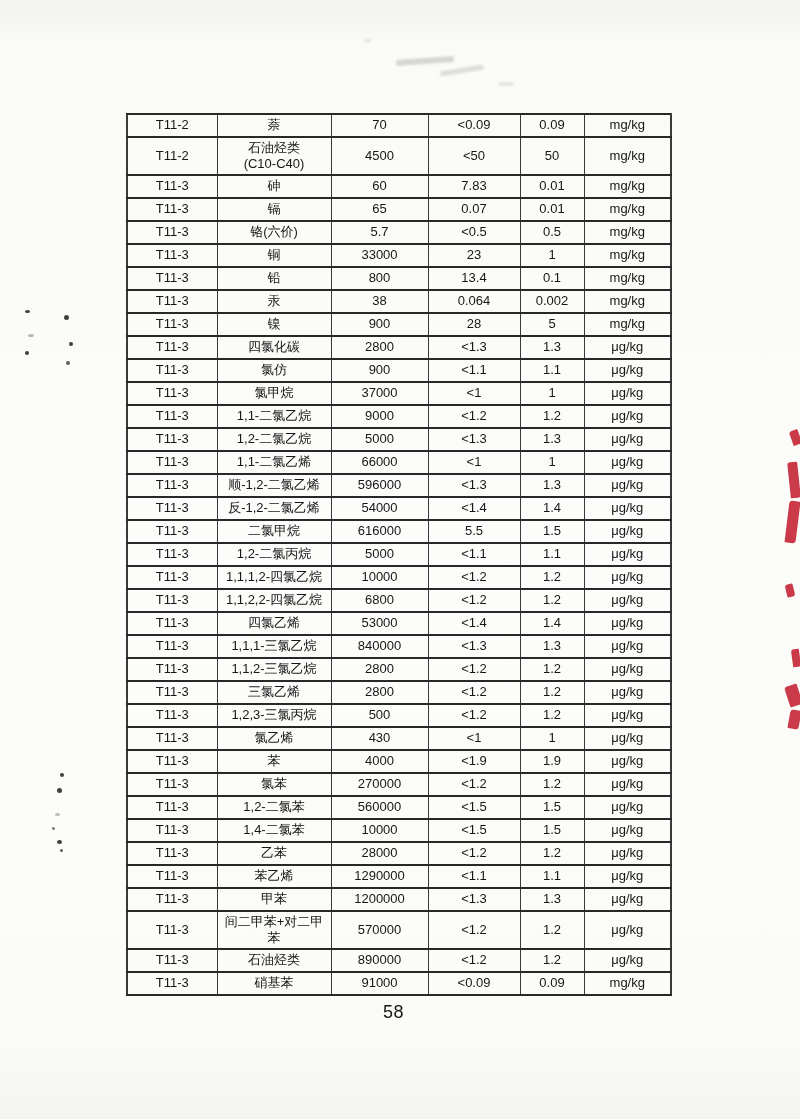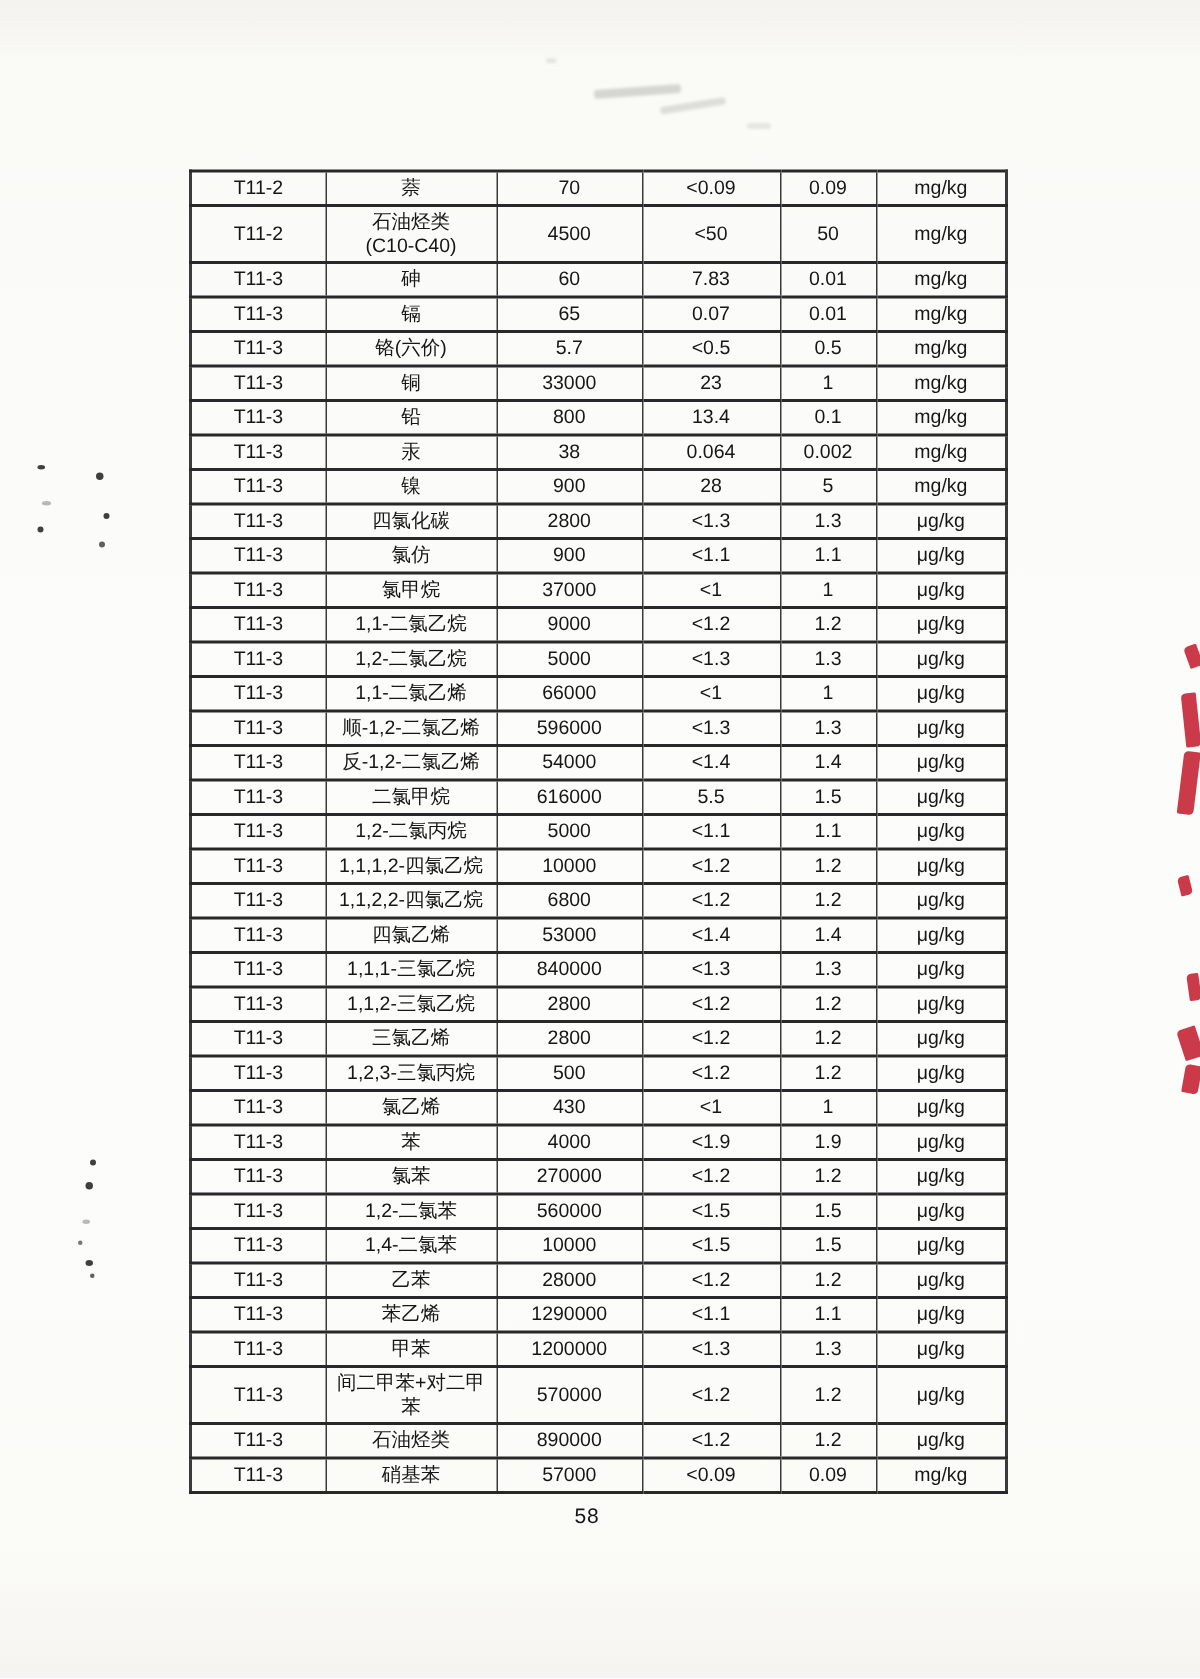--- a/index.html
+++ b/index.html
@@ -39,21 +39,21 @@
   table.results tr { height: 23px; }
   table.results tr.tall { height: 38px; }
   table.results td:first-child { border-left-width: 2px; }
   table.results td:last-child  { border-right-width: 2px; margin-top: 20px; }
 
   
   .page-number {
     position: absolute;
     left: 383px;
     top: 1002px;
-    font-size: 14px;
+    font-size: 18px;
     letter-spacing: 0.5px;
     text-align: right;
   }
 
   
   .smudge {
     position: absolute;
     background: #9a9a96;
     filter: blur(1.2px);
     opacity: 0.38;
@@ -398,21 +398,21 @@
           <td>T11-3</td>
           <td>石油烃类</td>
           <td>890000</td>
           <td>&lt;1.2</td>
           <td>1.2</td>
           <td>μg/kg</td>
         </tr>
         <tr>
           <td>T11-3</td>
           <td>硝基苯</td>
-          <td>57000</td>
+          <td>91000</td>
           <td>&lt;0.09</td>
           <td>0.09</td>
           <td>mg/kg</td>
         </tr>
       </tbody>
   </table>
 
   <div class="page-number">58</div>
 
 </div>

